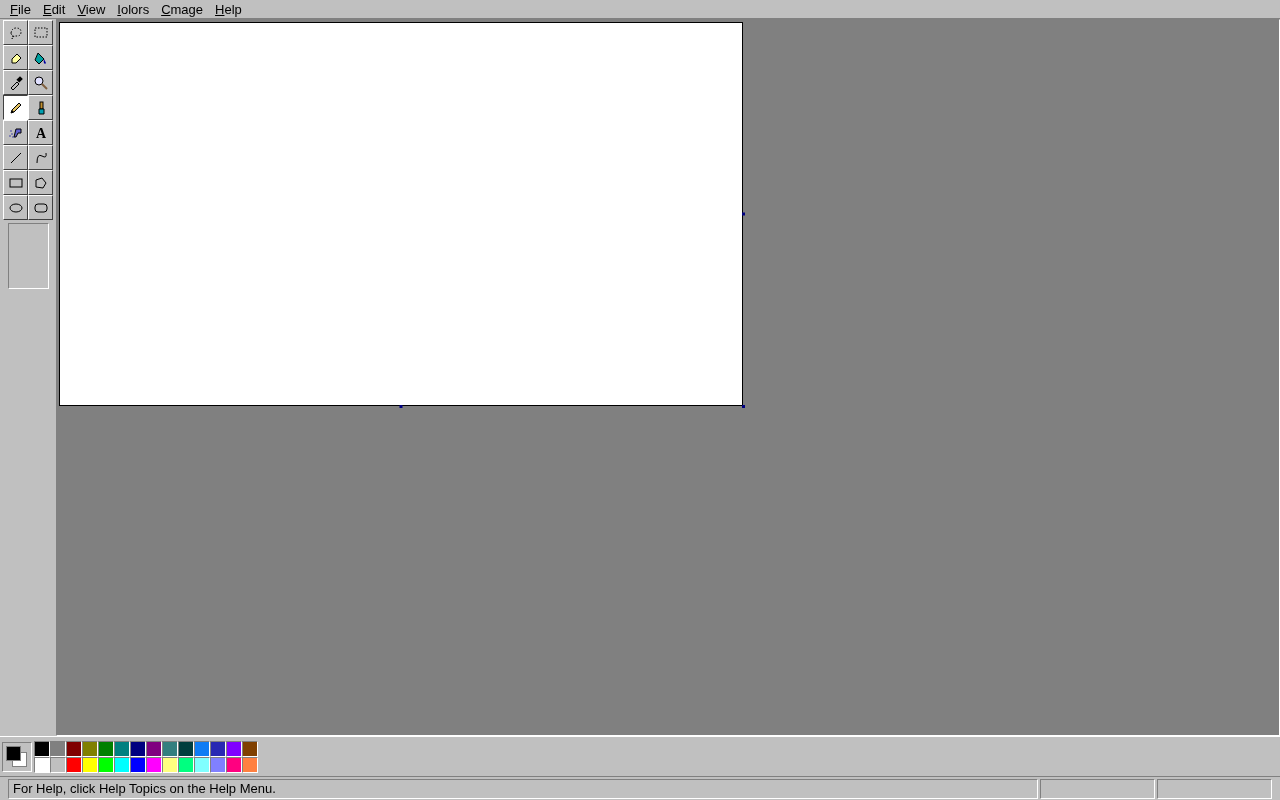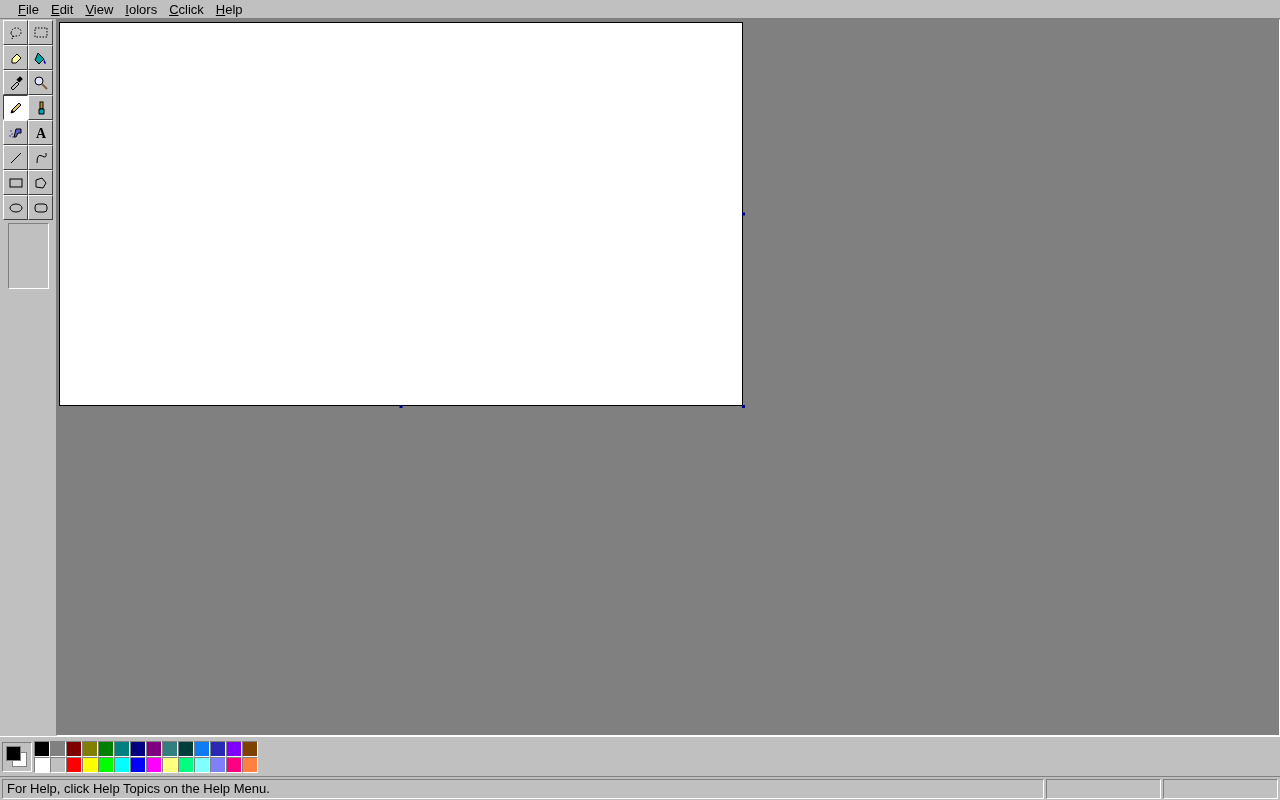--- a/index.html
+++ b/index.html
@@ -11,21 +11,21 @@
   font-size: 13px;
   overflow: hidden;
   display: flex;
   flex-direction: column;
 }
 .menubar {
   display: flex;
   background: #c0c0c0;
   height: 19px;
   align-items: center;
-  padding-left: 12px;
+  padding-left: 4px;
   border-bottom: 1px solid #808080;
 }
 .menubar .item {
   padding: 2px 6px;
   cursor: default;
 }
 .menubar .item u { text-decoration: underline; }
 .main {
   flex: 1;
   display: flex;
@@ -151,21 +151,21 @@
   border-left: 1px solid #808080;
   border-right: 1px solid #fff;
   border-bottom: 1px solid #fff;
   cursor: default;
 }
 .statusbar {
   display: flex;
   background: #c0c0c0;
   height: 24px;
   align-items: center;
-  padding: 2px;
+  padding: 8px;
   border-top: 1px solid #808080;
 }
 .status-pane {
   height: 20px;
   border-top: 1px solid #808080;
   border-left: 1px solid #808080;
   border-right: 1px solid #fff;
   border-bottom: 1px solid #fff;
   padding: 2px 4px;
   display: flex;
@@ -175,21 +175,21 @@
 .status-pane.small { width: 115px; margin-left: 2px; }
 </style>
 </head>
 <body>
 
 <div class="menubar">
   <div class="item"><u>F</u><span>ile</span></div>
   <div class="item"><u>E</u><span>dit</span></div>
   <div class="item"><u>V</u><span>iew</span></div>
   <div class="item"><u>I</u><span>olors</span></div>
-  <div class="item"><u>C</u><span>click</span></div>
+  <div class="item"><u>C</u><span>mage</span></div>
   <div class="item"><u>H</u><span>elp</span></div>
 </div>
 
 <div class="main">
   <div class="toolbox">
     <div class="tool-grid">
 
       <div class="tool-btn">
         <svg width="16" height="16">
             <path d="M3 8 Q4 3 8 3 Q13 3 13 7 Q13 11 9 11 L6 11 L4 14 L5 10 Q3 10 3 8 Z" fill="none" stroke="#000" stroke-dasharray="1.5 1.5"></path>

